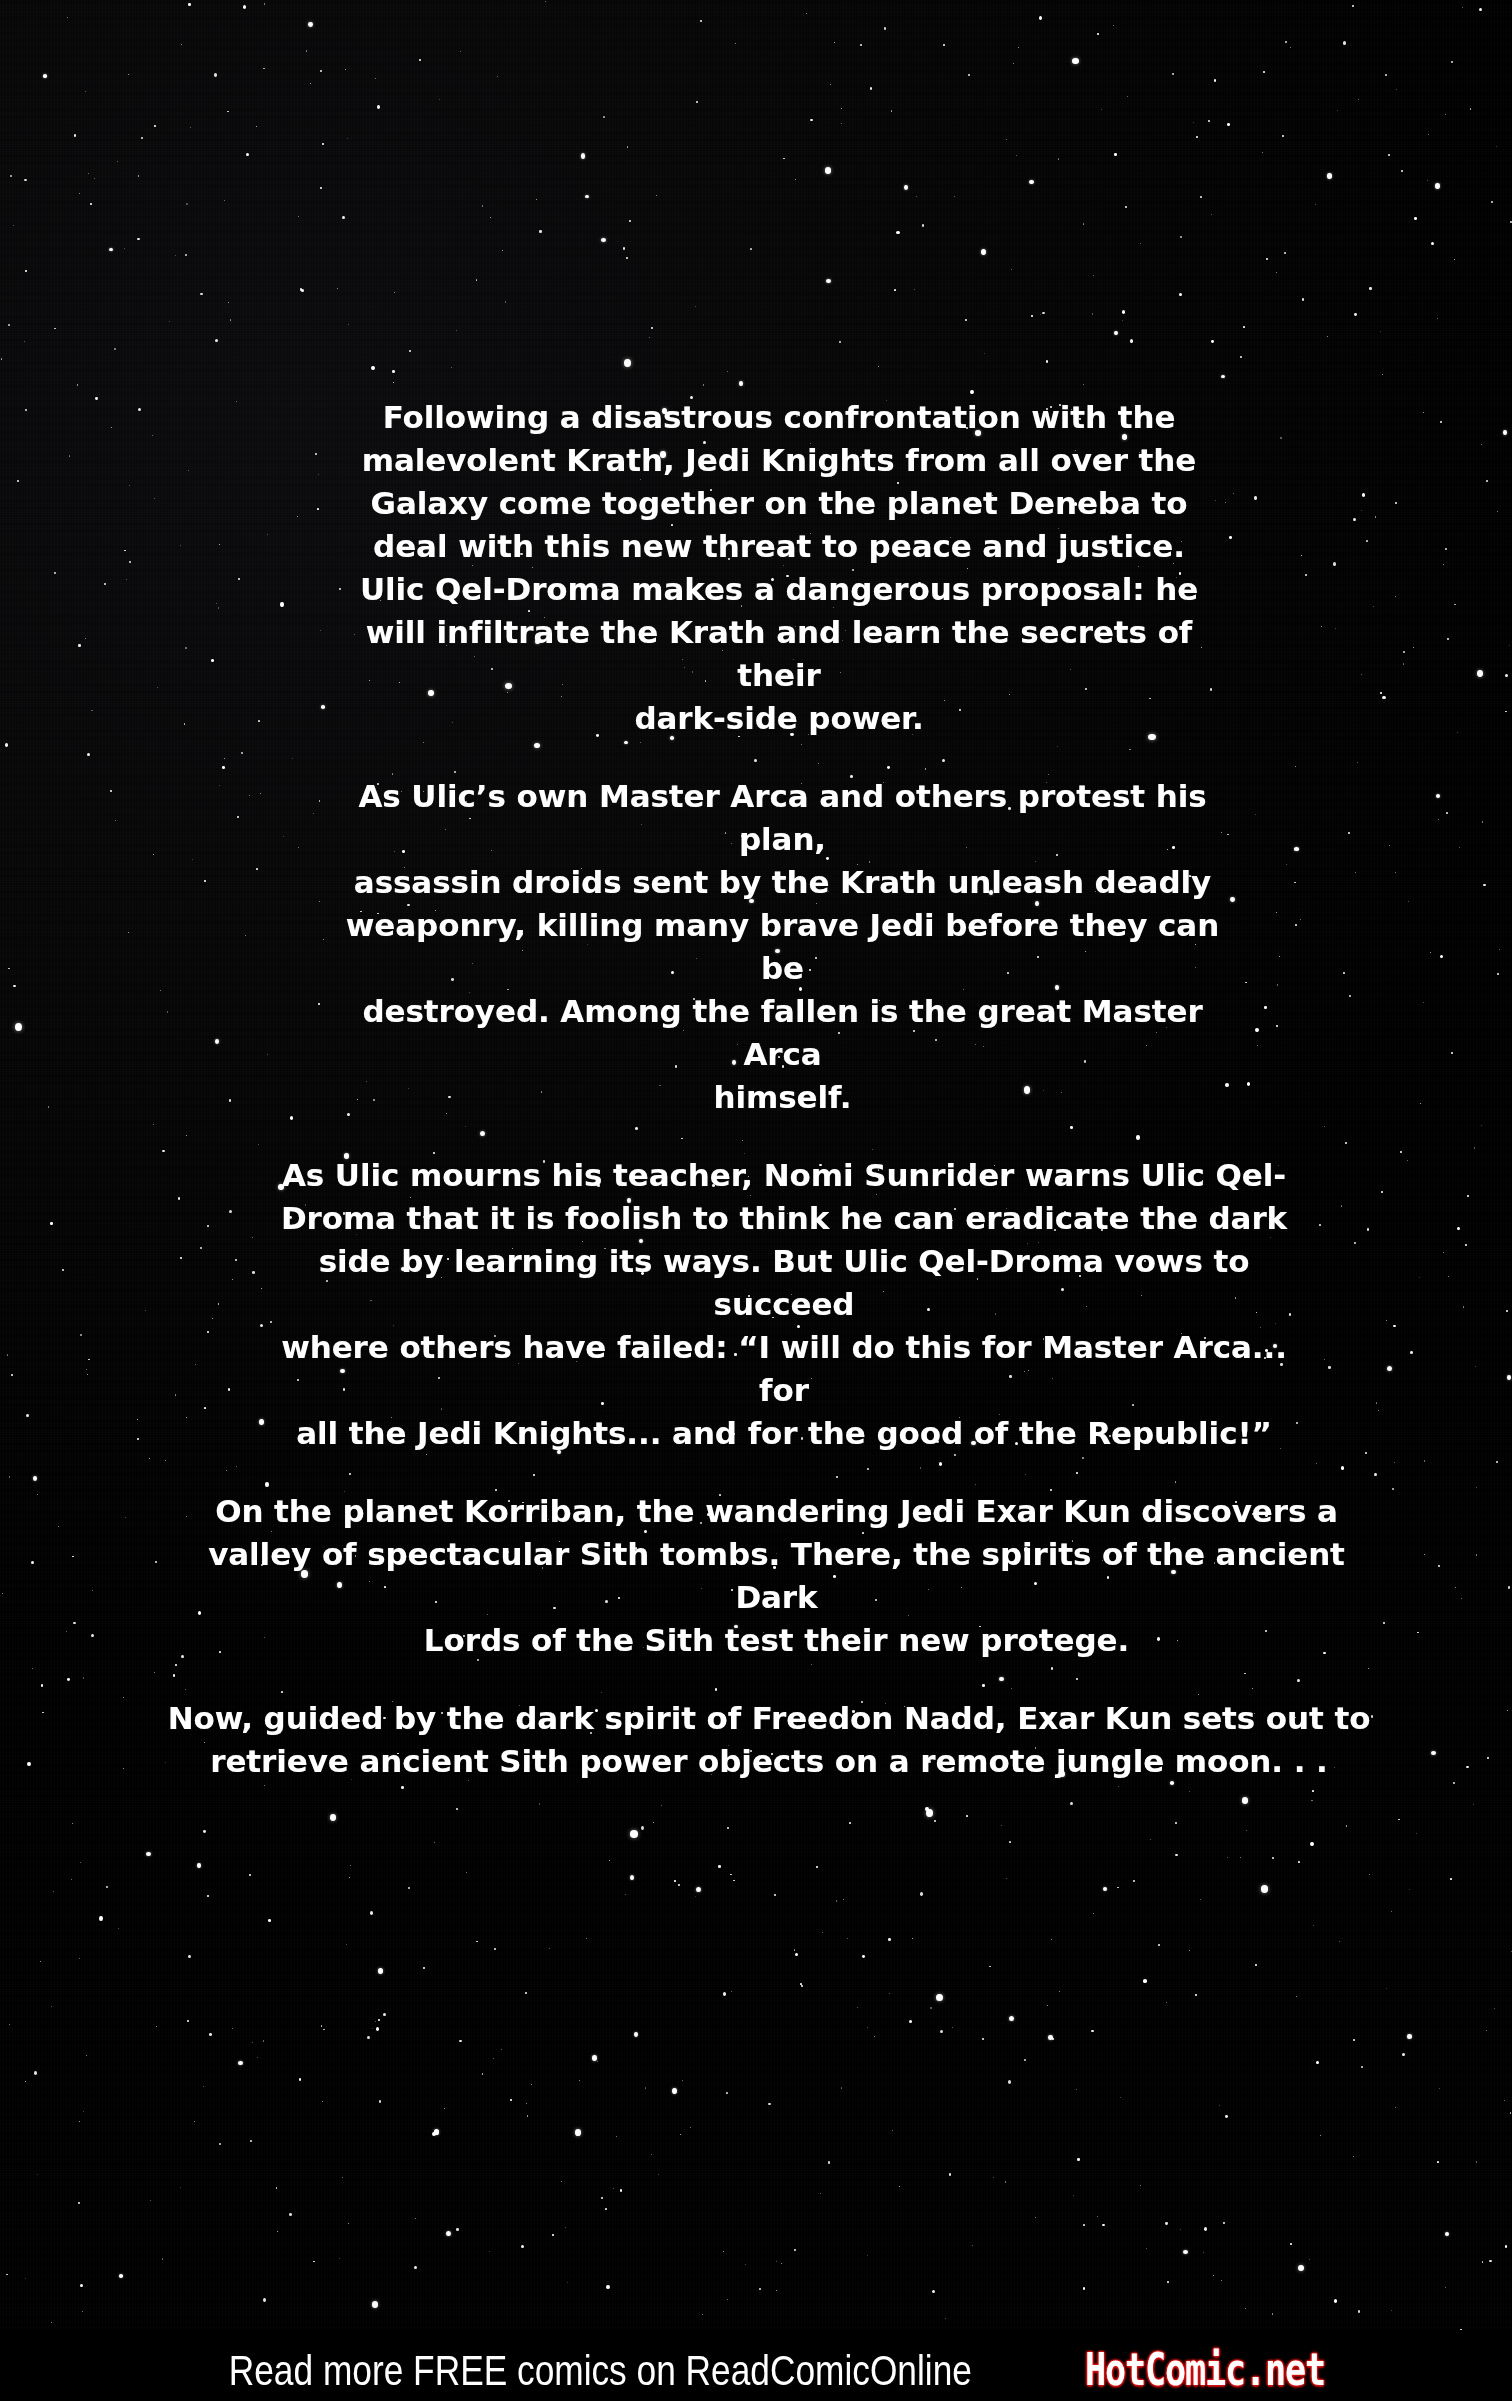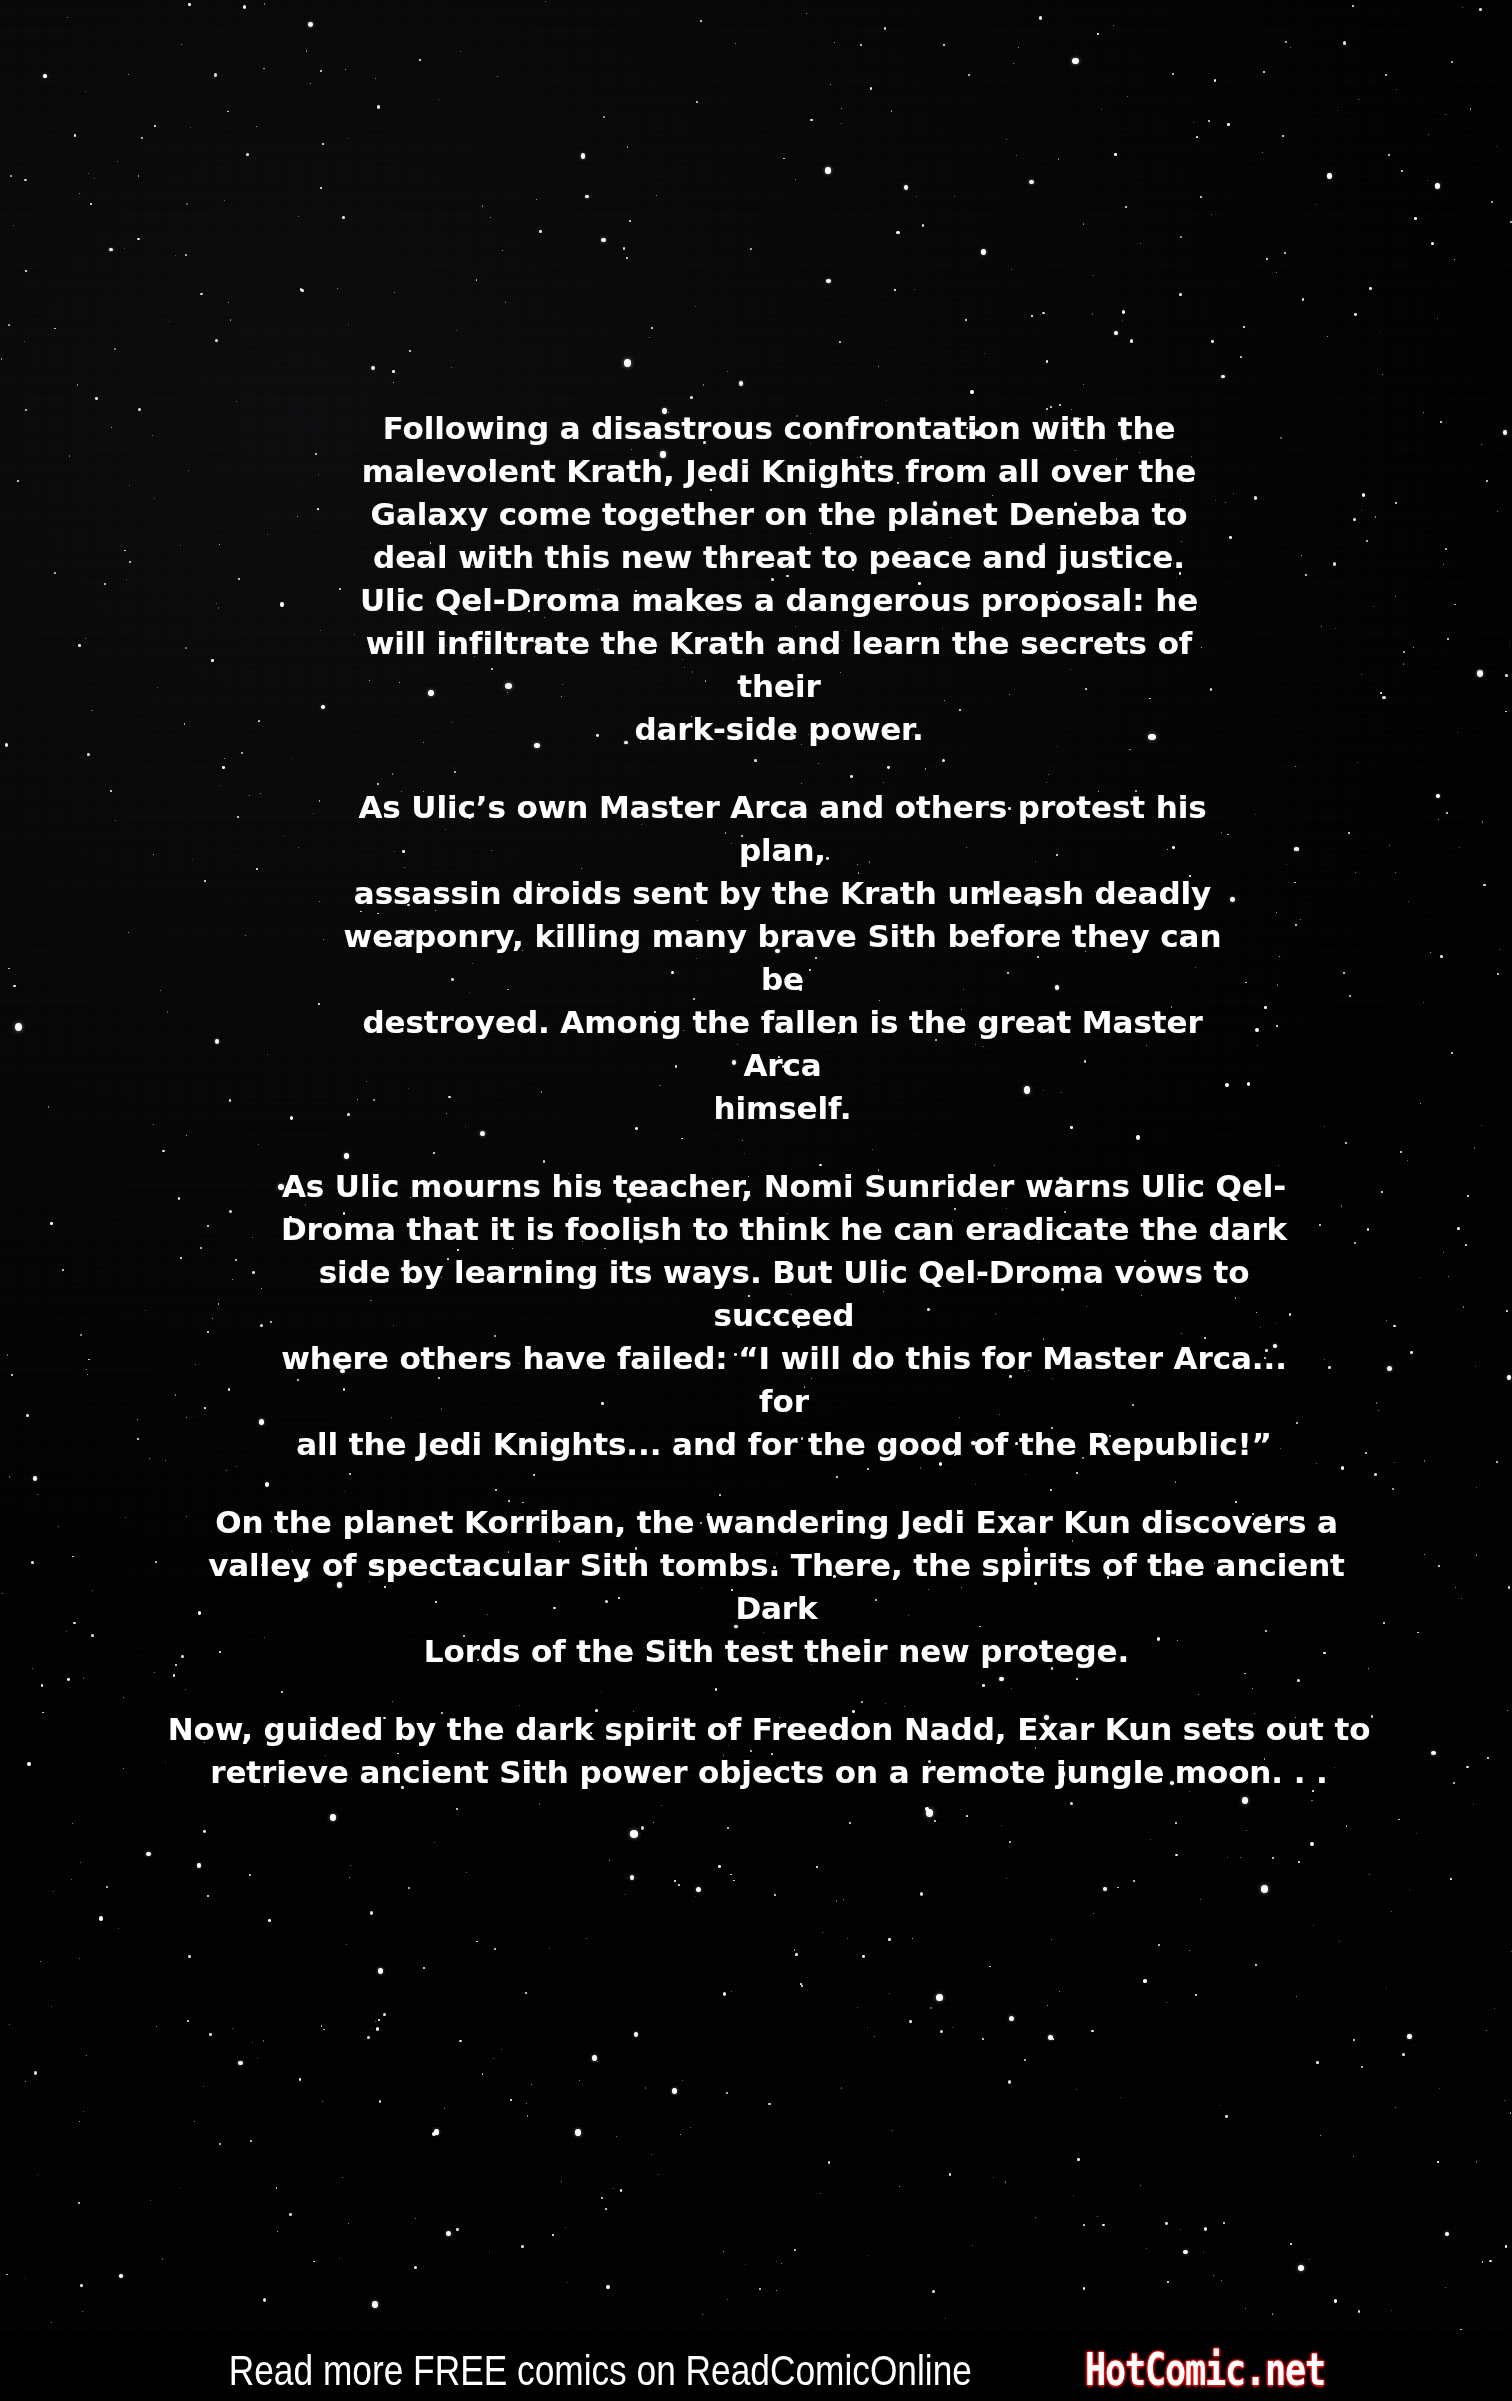--- a/index.html
+++ b/index.html
@@ -67,21 +67,21 @@
     font-weight: bold;
     font-size: 51px;
     letter-spacing: 1.1px;
     line-height: 1.0;
     text-shadow: 0 0 1.5px rgba(255,255,255,.35);
   }
 
   .body-text {
     position: absolute;
     left: 107px;
-    top: 407px;
+    top: 396px;
     width: 1300px;
     color: #ffffff;
     font-family: "DejaVu Sans", sans-serif;
     font-weight: bold;
     font-size: 31px;
     line-height: 43px;
     letter-spacing: -0.1px;
     text-shadow: 0 0 0.8px rgba(255,255,255,.30);
   }
 
@@ -1415,21 +1415,21 @@
     <div class="body-text">
       <p class="para p1">Following a disastrous confrontation with the
 malevolent Krath, Jedi Knights from all over the
 Galaxy come together on the planet Deneba to
 deal with this new threat to peace and justice.
 Ulic Qel-Droma makes a dangerous proposal: he
 will infiltrate the Krath and learn the secrets of their
 dark-side power.</p>
       <p class="para p2">As Ulic’s own Master Arca and others protest his plan,
 assassin droids sent by the Krath unleash deadly
-weaponry, killing many brave Sith before they can be
+weaponry, killing many brave Jedi before they can be
 destroyed. Among the fallen is the great Master Arca
 himself.</p>
       <p class="para p3">As Ulic mourns his teacher, Nomi Sunrider warns Ulic Qel-
 Droma that it is foolish to think he can eradicate the dark
 side by learning its ways. But Ulic Qel-Droma vows to succeed
 where others have failed: “I will do this for Master Arca... for
 all the Jedi Knights... and for the good of the Republic!”</p>
       <p class="para p5">On the planet Korriban, the wandering Jedi Exar Kun discovers a
 valley of spectacular Sith tombs.  There, the spirits of the ancient Dark
 Lords of the Sith test their new protege.</p>

